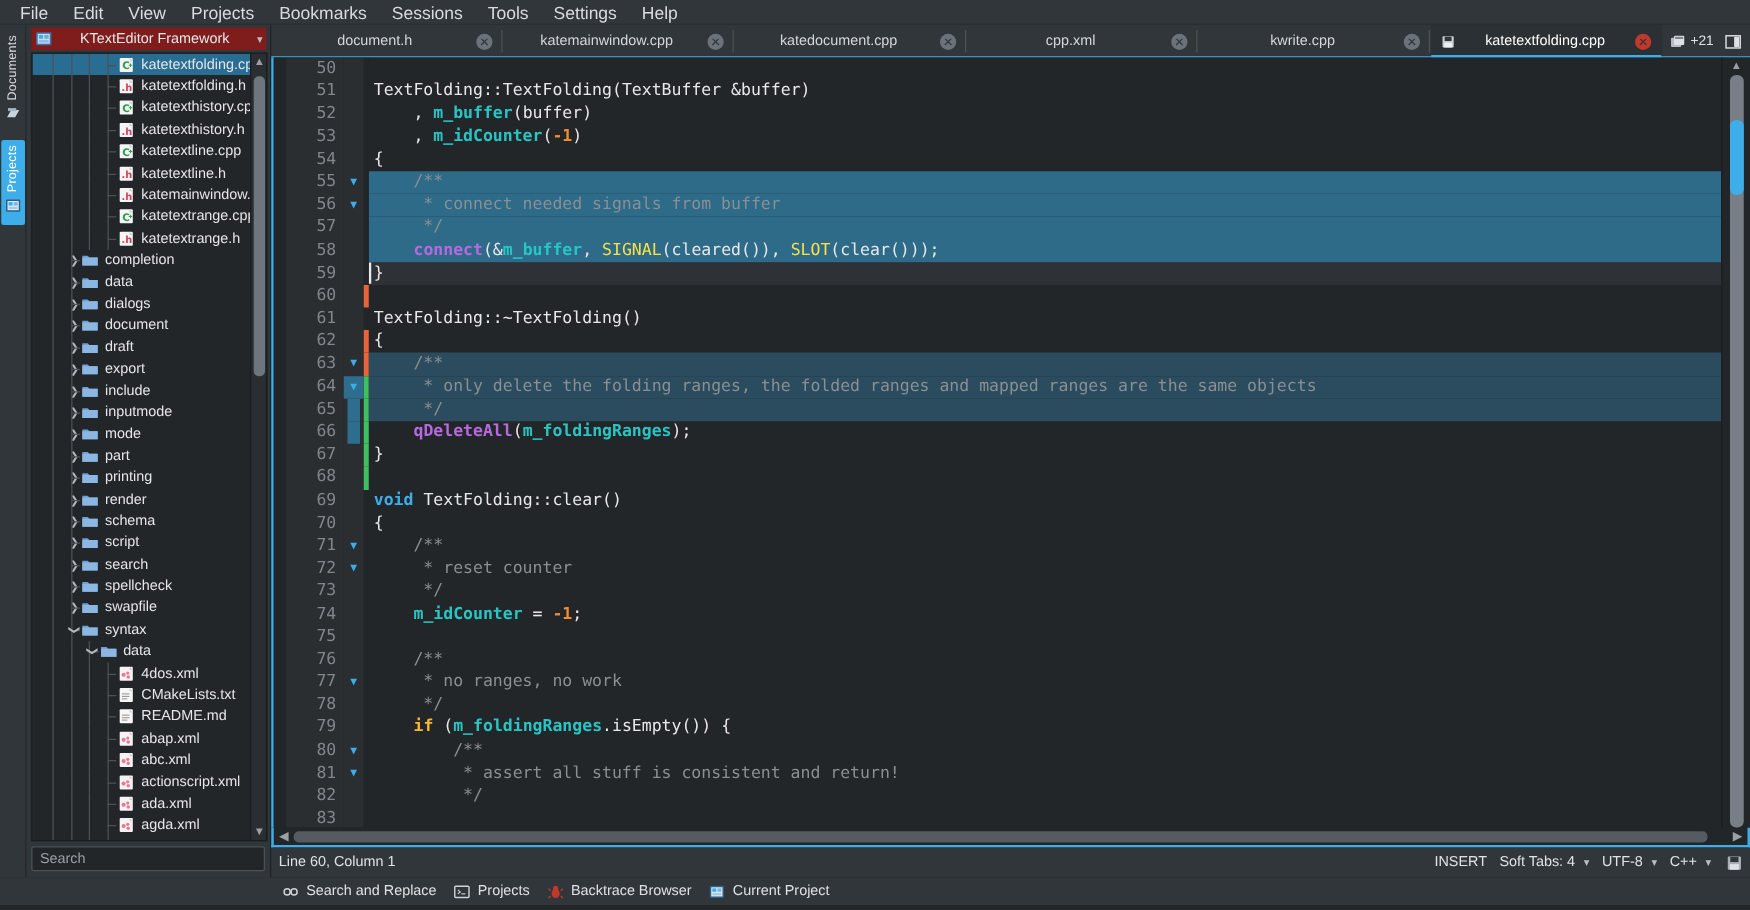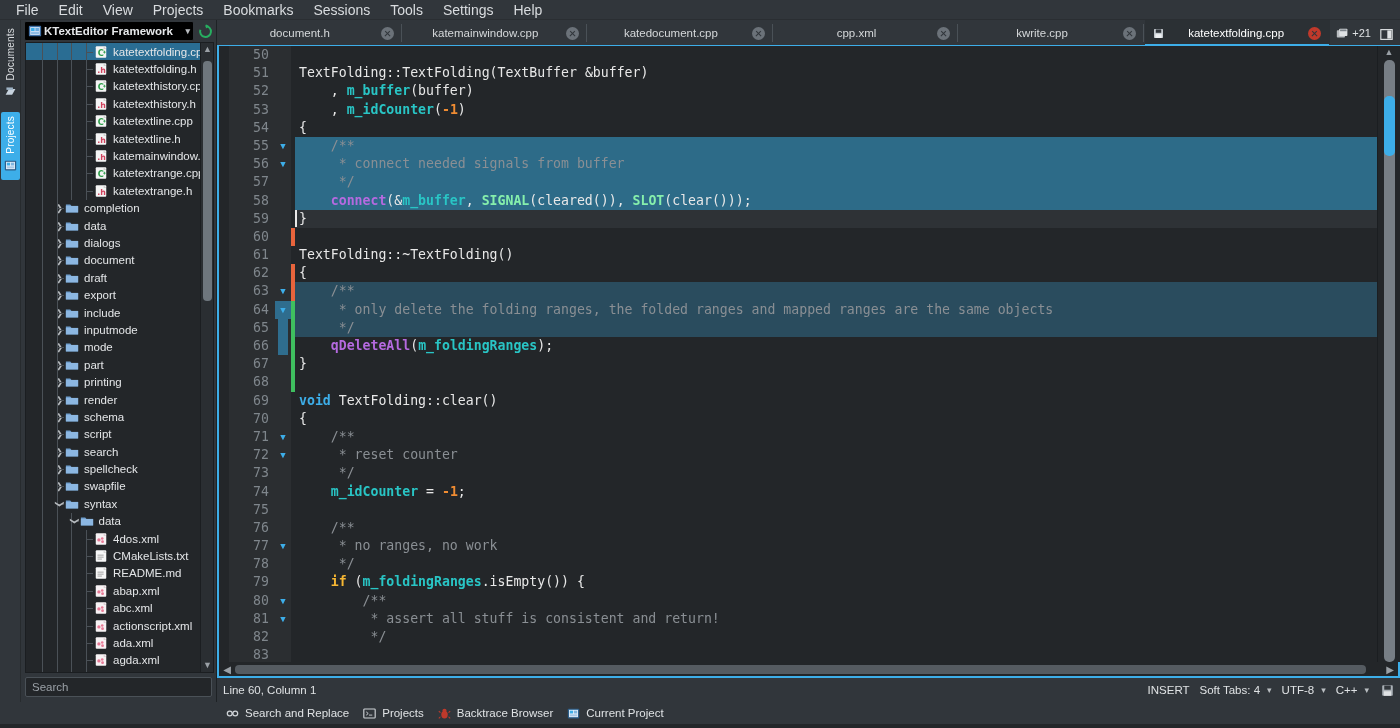--- a/index.html
+++ b/index.html
@@ -51,22 +51,22 @@
     width: 196px; flex: 0 0 196px; background: #31363b;
     display: flex; flex-direction: column;
     border-right: 1px solid #1e2225;
   }
   #proj-header {
     height: 22px; display: flex; align-items: center;
     padding: 0 3px; gap: 4px; background:#31363b;
   }
   #proj-combo {
     flex: 1; height: 20px; display: flex; align-items: center;
-    gap: 2px; background: #000000; border: 1px solid #31363b;
-    padding: 0 3px; border-radius: 2px; font-weight: bold;
+    gap: 22px; background: #7f1d1d; border: 1px solid #31363b;
+    padding: 0 3px; border-radius: 2px;
   }
   #proj-name { font-size: 11.5px; color: #e6e8ea; white-space: nowrap; }
   .chev { color: #b9bdc1; font-size: 9px; margin-left: auto; }
 
   #tree-box {
     flex: 1; margin: 0 2px 0 4px; background: #232629;
     border: 1px solid #1b1e21; position: relative; overflow: hidden;
   }
   #tree {
     position:absolute; inset:0 13px 0 0; overflow: hidden;
@@ -189,21 +189,21 @@
   .hl-cur   { background: #2e3236; }
 
   
   .t-kw   { color:#3daee9; font-weight:bold; }
   .t-kw2  { color:#f7b733; font-weight:bold; }
   .t-fn   { color:#b56ae0; font-weight:bold; }
   .t-mem  { color:#29c5c5; font-weight:bold; }
   .t-num  { color:#f08c32; font-weight:bold; }
   .t-com  { color:#8a8f94; }
   .t-plain{ color:#e8e8e8; }
-  .t-macro{ color:#86efac; font-weight:bold; }
+  .t-macro{ color:#fde047; font-weight:normal; }
 
   
   #vscroll {
     width: 23px; flex: 0 0 23px; background: #232629; position: relative;
     border-left: 1px solid #1b1e21;
   }
   #vscroll .up {
     position:absolute; top:0; left:0; right:0; height:13px;
     color:#9aa0a6; font-size:9px; text-align:center; line-height:13px;
   }

